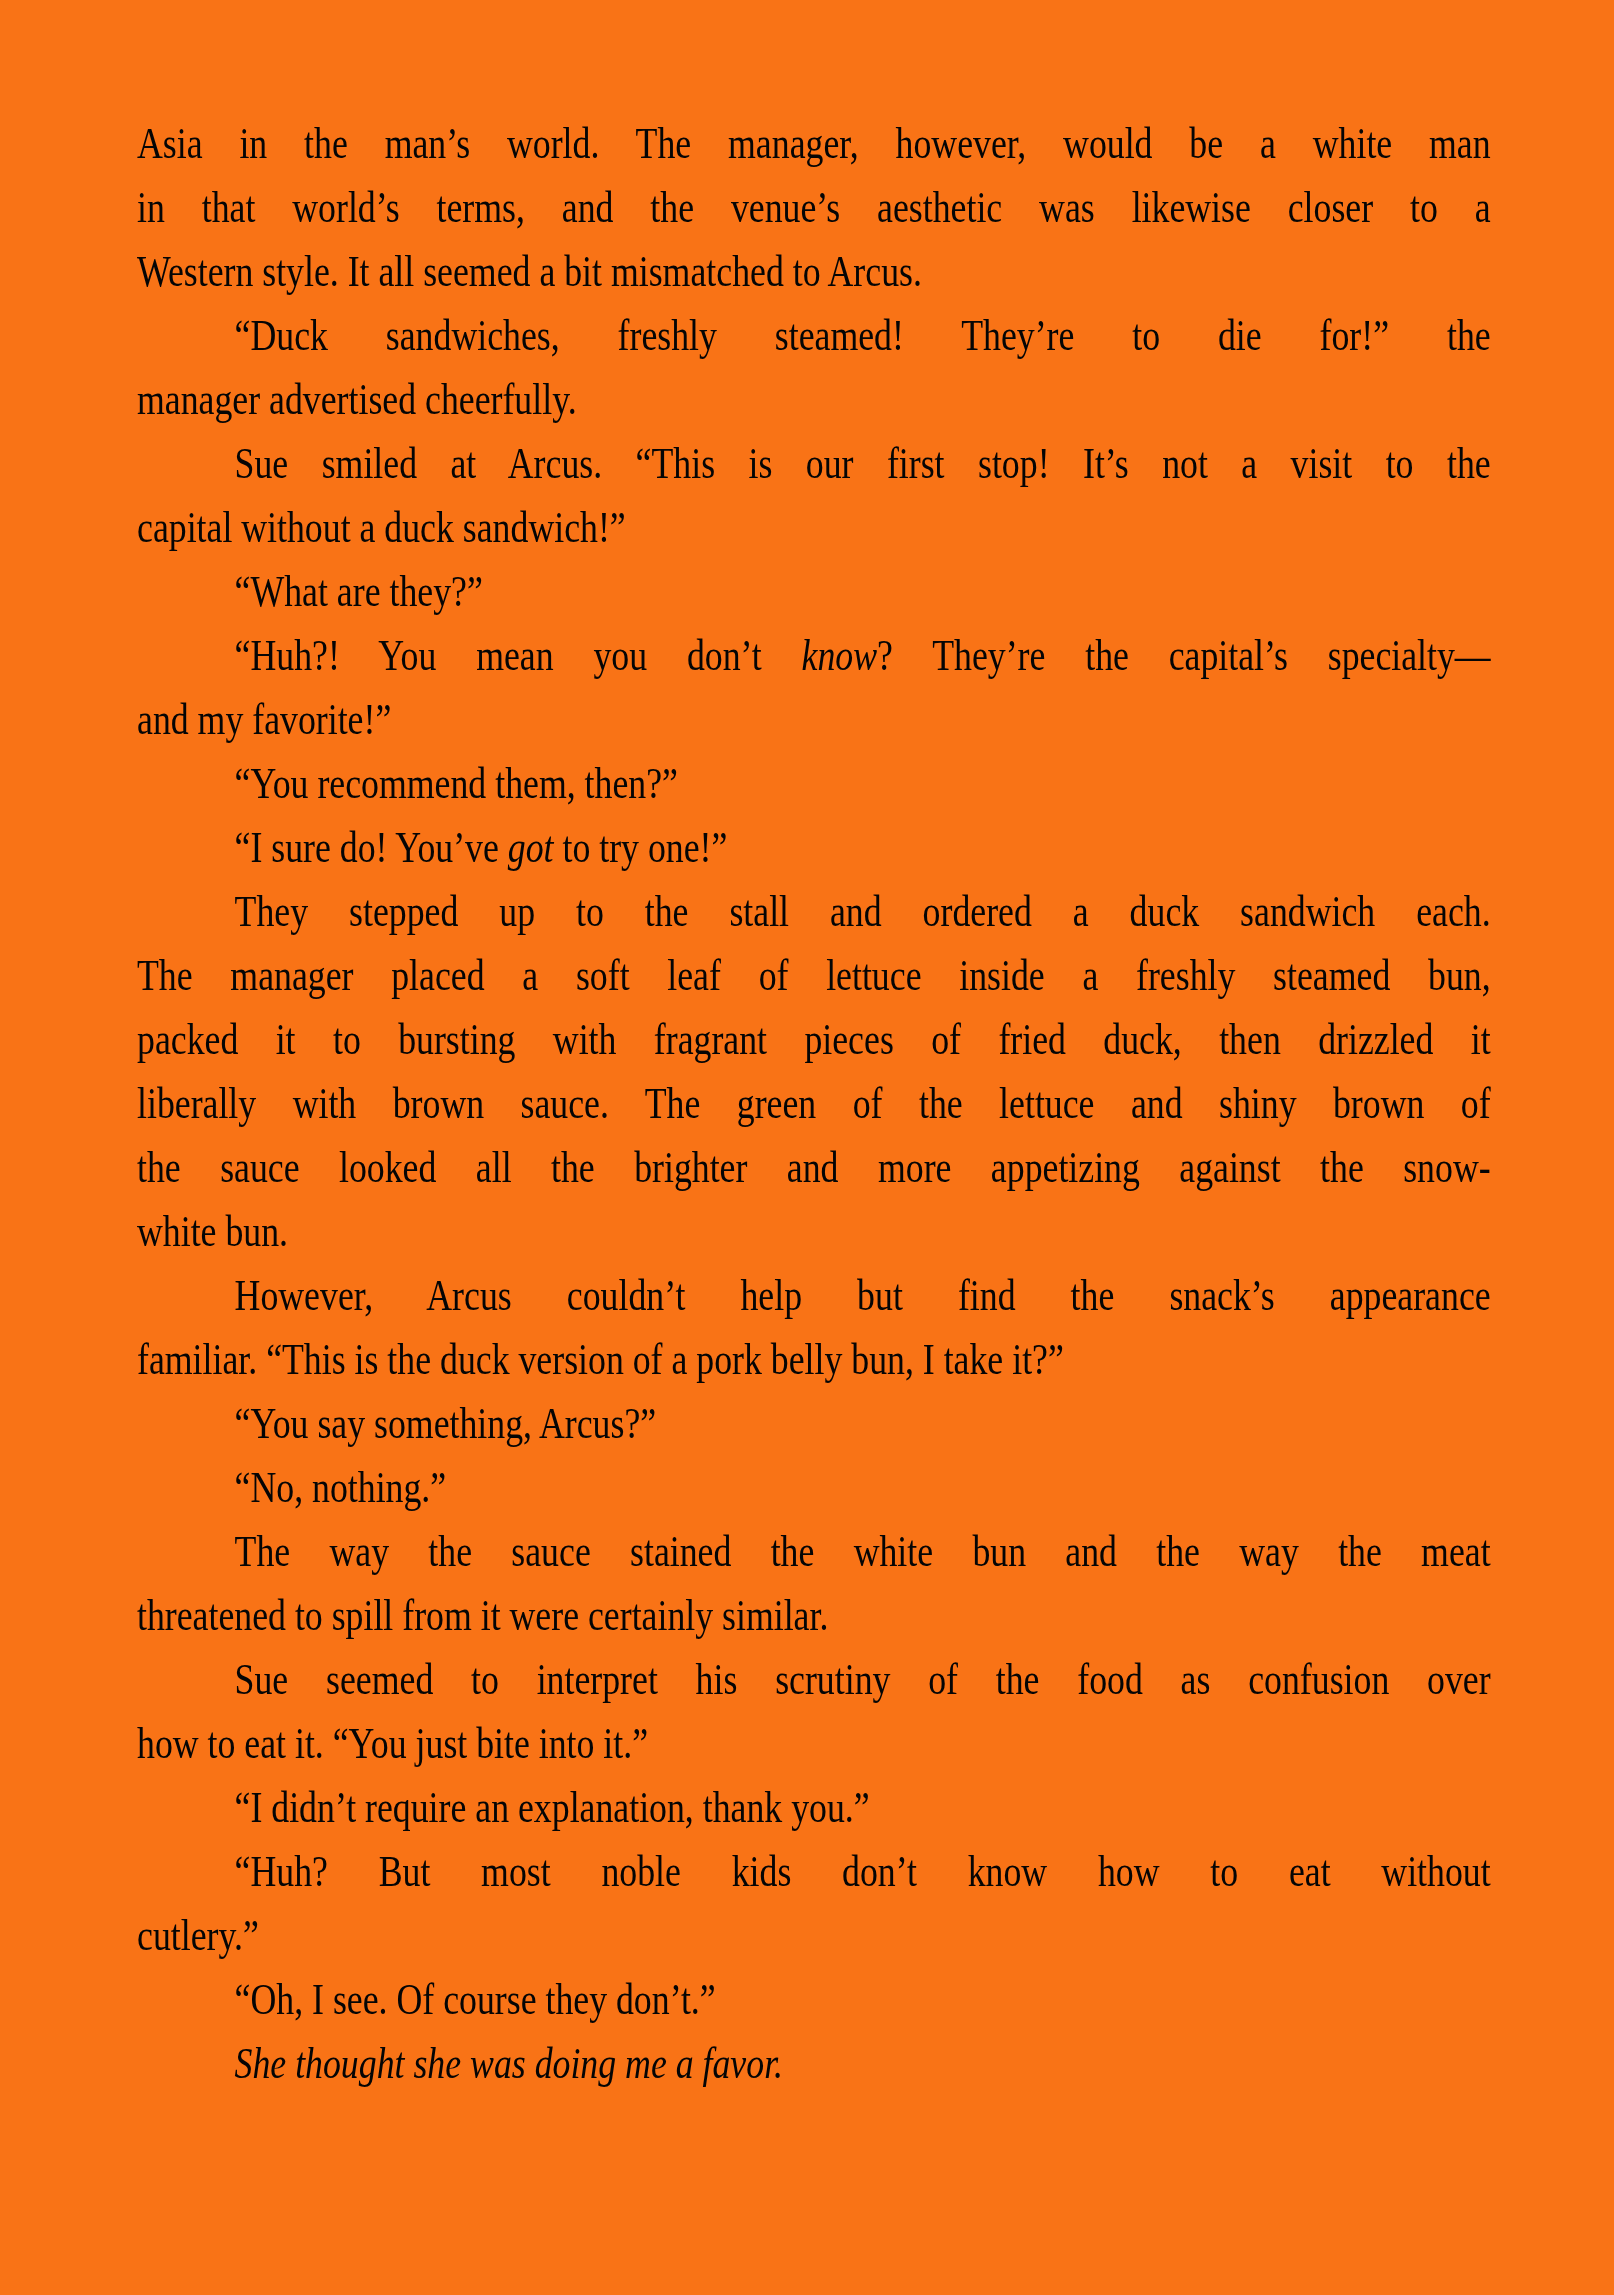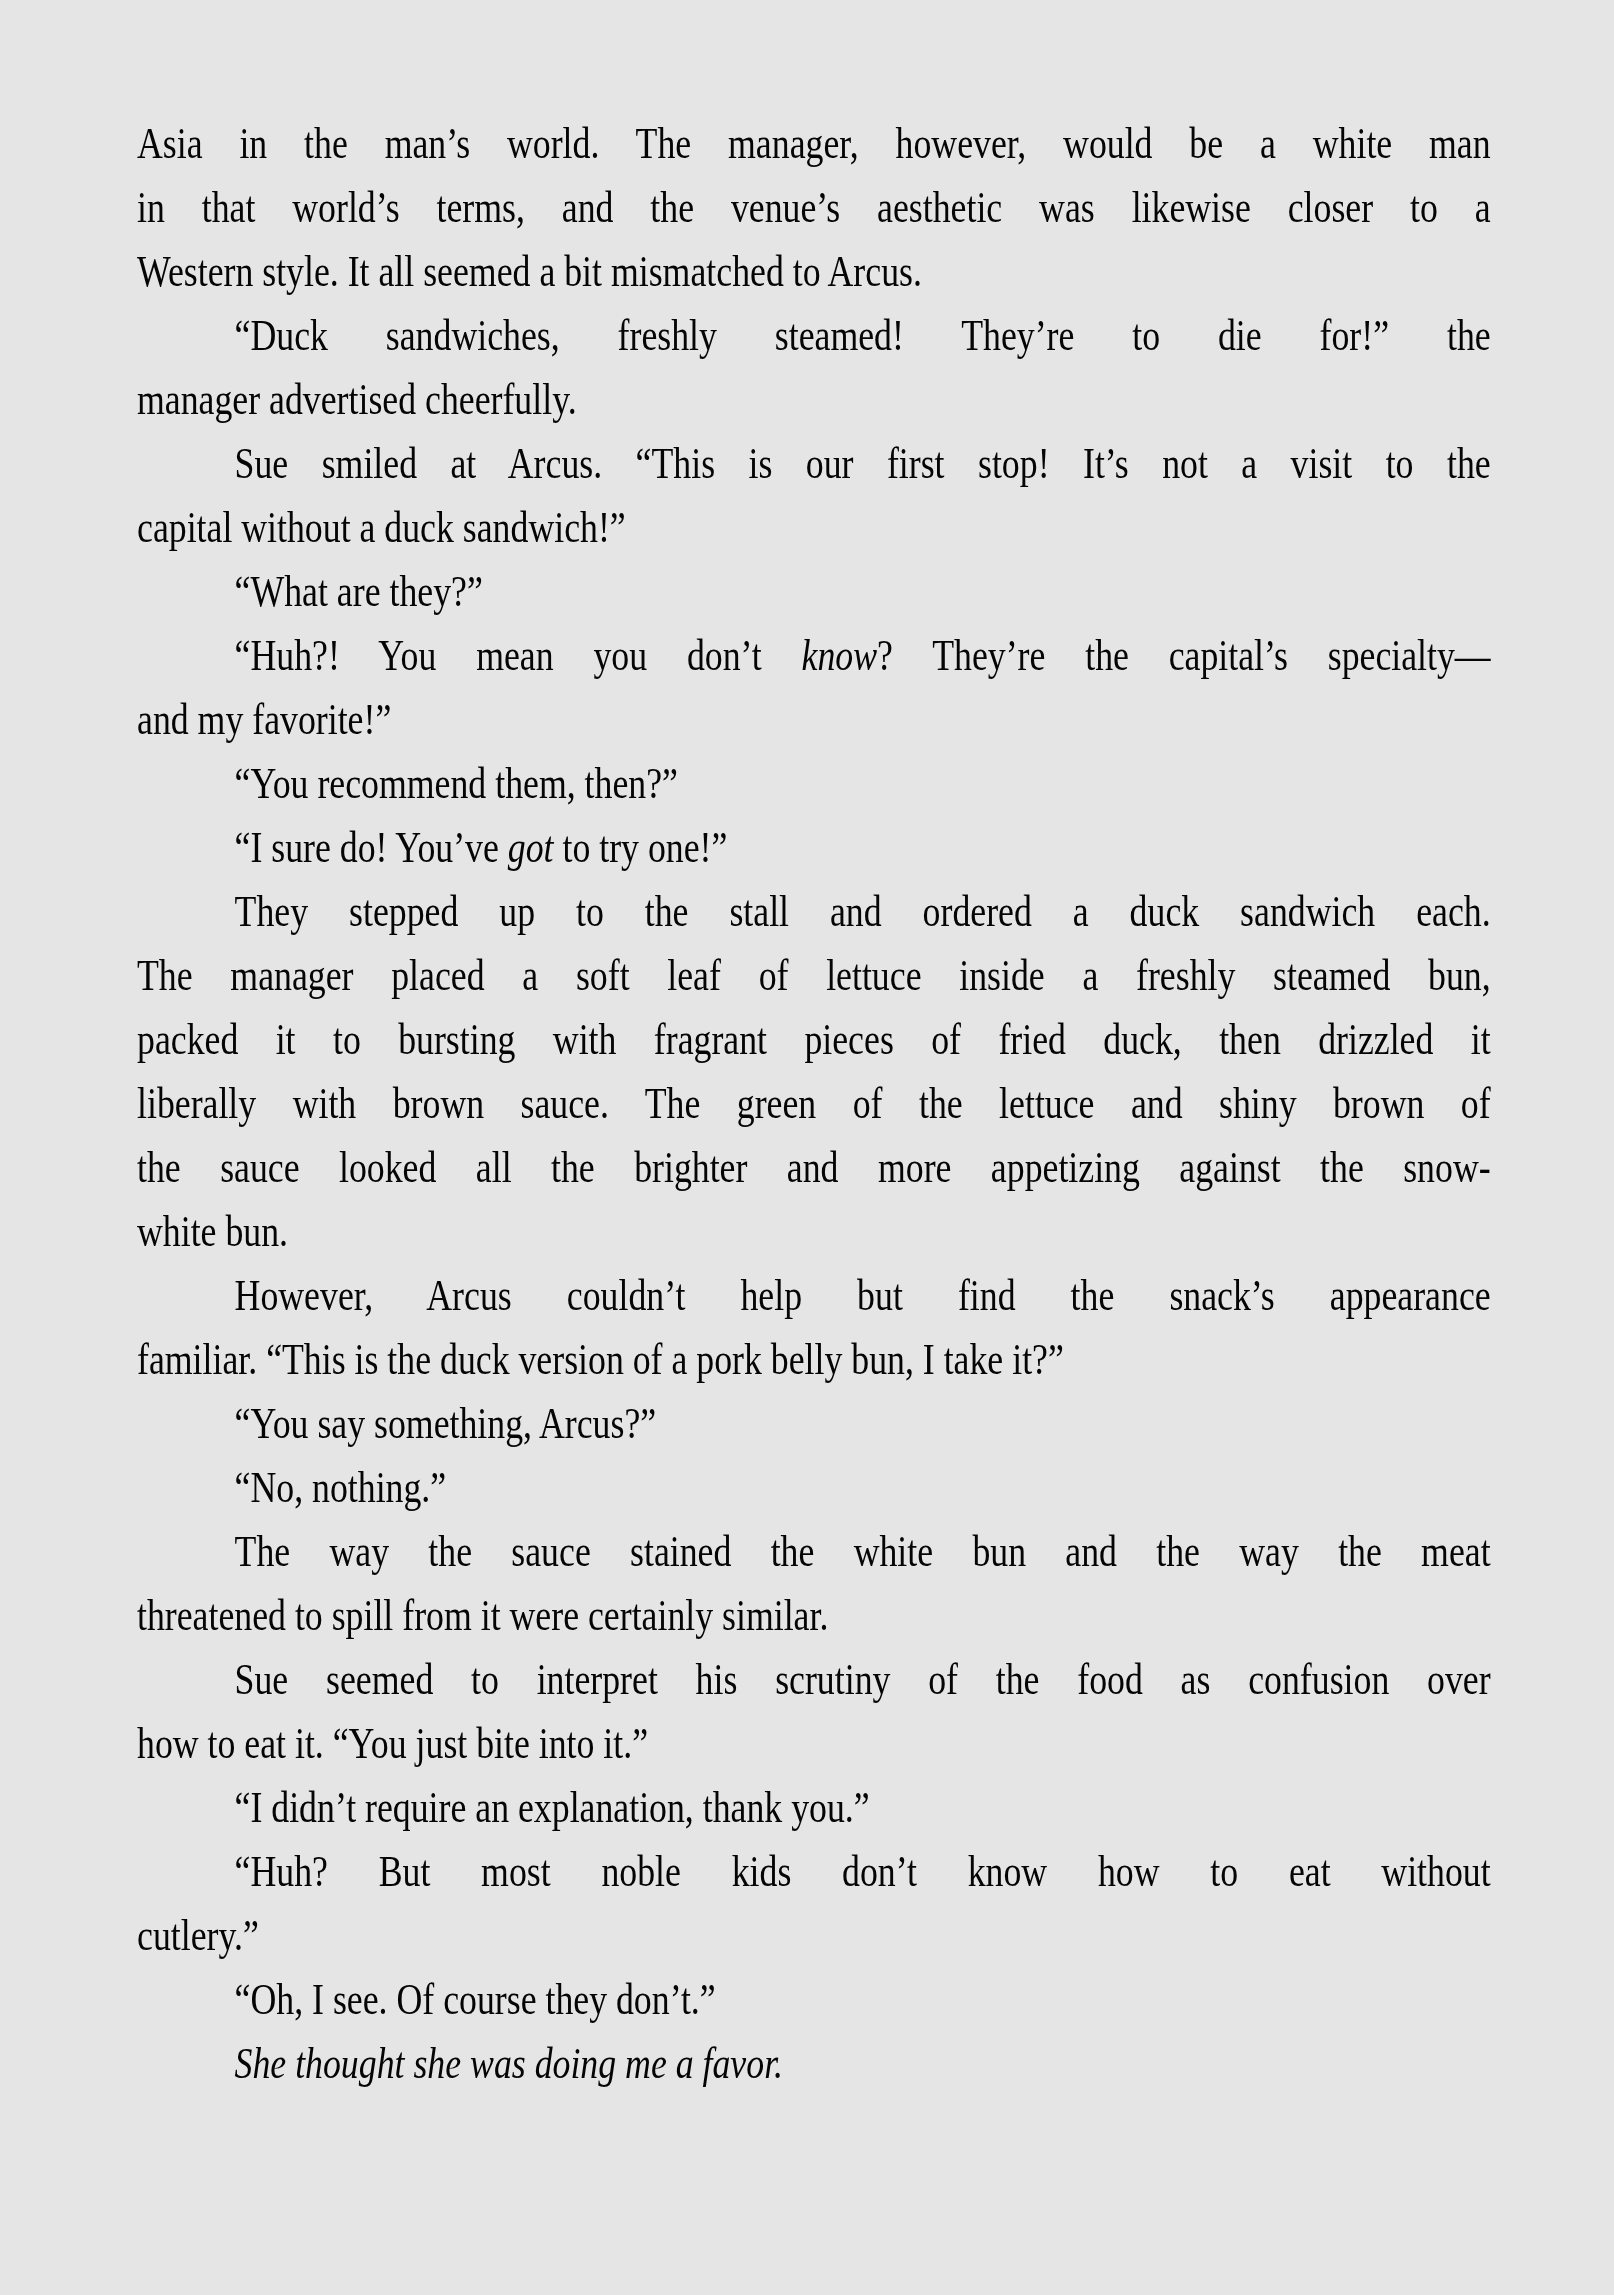--- a/index.html
+++ b/index.html
@@ -4,21 +4,21 @@
 <style>
   html, body {
     margin: 0;
     padding: 0;
     background: #ffffff;
   }
   .page {
     position: relative;
     width: 1614px;
     height: 2295px;
-    background: #e5e5e5;
+    background: #f97316;
     overflow: hidden;
   }
   .text-block {
     position: absolute;
     left: 137px;
     top: 112px;
     width: 1665px;
     transform: scaleX(0.813);
     transform-origin: 0 0;
     font-family: "Liberation Serif", serif;

